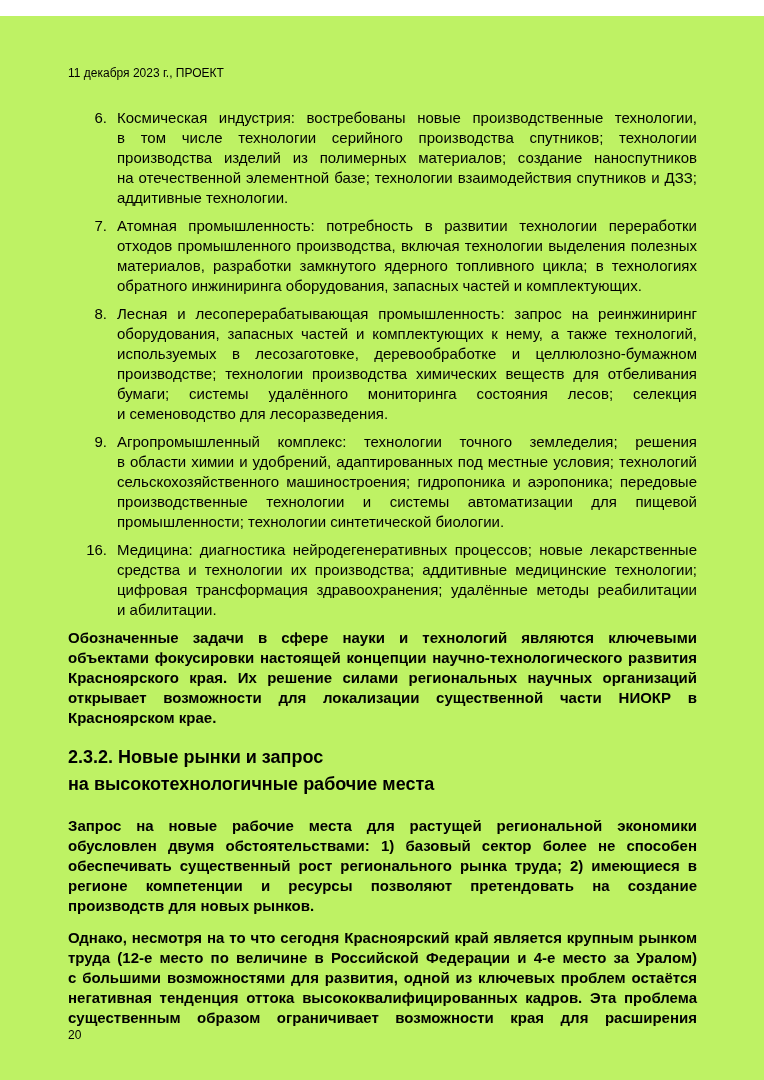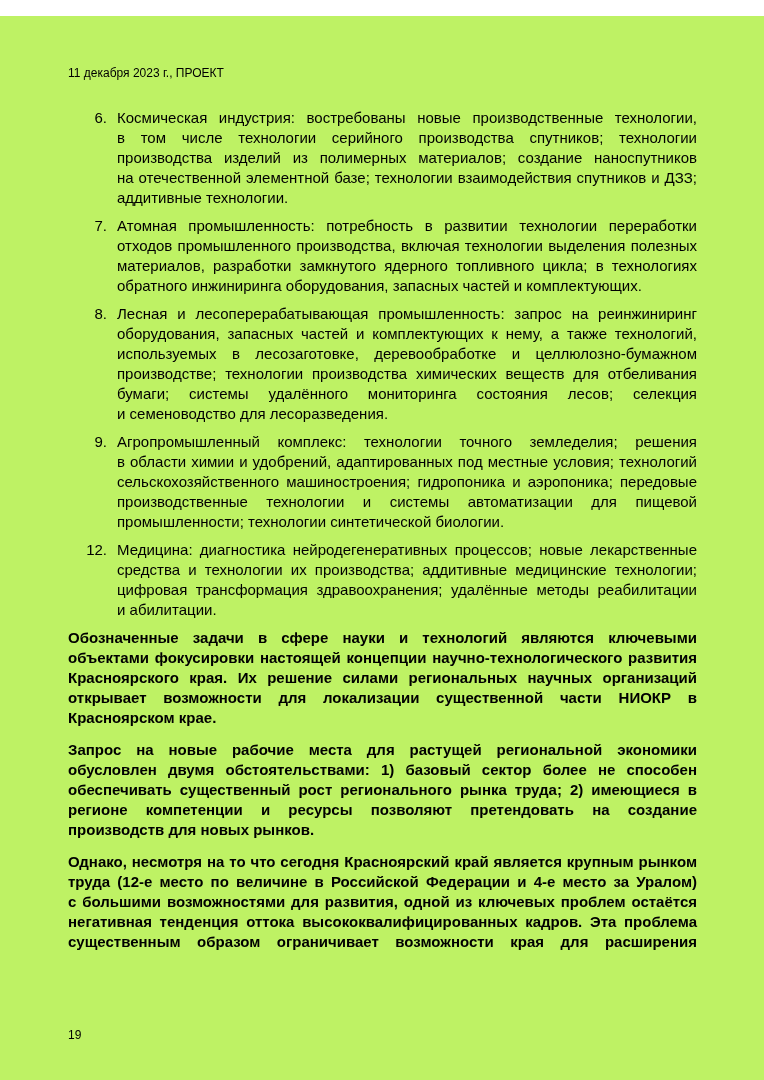--- a/index.html
+++ b/index.html
@@ -78,28 +78,32 @@
       </div>
       <div class="list-item">
         <span class="num">8.</span>
         <span class="item-text">Лесная и лесоперерабатывающая промышленность: запрос на реинжиниринг оборудования, запасных частей и комплектующих к нему, а также технологий, используемых в лесозаготовке, деревообработке и целлюлозно-бумажном производстве; технологии производства химических веществ для отбеливания бумаги; системы удалённого мониторинга состояния лесов; селекция и&nbsp;семеноводство для лесоразведения.</span>
       </div>
       <div class="list-item">
         <span class="num">9.</span>
         <span class="item-text">Агропромышленный комплекс: технологии точного земледелия; решения в&nbsp;области химии и удобрений, адаптированных под местные условия; технологий сельскохозяйственного машиностроения; гидропоника и аэропоника; передовые производственные технологии и системы автоматизации для пищевой промышленности; технологии синтетической биологии.</span>
       </div>
       <div class="list-item">
-        <span class="num">12.</span>
+        <span class="num">16.</span>
         <span class="item-text">Медицина: диагностика нейродегенеративных процессов; новые лекарственные средства и технологии их производства; аддитивные медицинские технологии; цифровая трансформация здравоохранения; удалённые методы реабилитации и&nbsp;абилитации.</span>
       </div>
     </div>
 
     <p class="para">Обозначенные задачи в сфере науки и технологий являются ключевыми объектами фокусировки настоящей концепции научно-технологического развития Красноярского края. Их решение силами региональных научных организаций открывает возможности для локализации существенной части НИОКР в Красноярском крае.</p>
 
+    <h2 class="section-heading">
+      <span>2.3.2. Новые рынки и запрос</span>
+      <span>на высокотехнологичные рабочие места</span>
+    </h2>
 
     <p class="para">Запрос на новые рабочие места для растущей региональной экономики обусловлен двумя обстоятельствами: 1) базовый сектор более не способен обеспечивать существенный рост регионального рынка труда; 2) имеющиеся в регионе компетенции и&nbsp;ресурсы позволяют претендовать на создание производств для новых рынков.</p>
 
     <p class="para justify-last">Однако, несмотря на то что сегодня Красноярский край является крупным рынком труда (12-е место по величине в Российской Федерации и 4-е место за Уралом) с&nbsp;большими возможностями для развития, одной из ключевых проблем остаётся негативная тенденция оттока высококвалифицированных кадров. Эта проблема существенным образом ограничивает возможности края для расширения</p>
 
   </div>
 
-  <div class="page-number">19</div>
+  <div class="page-number">20</div>
 </div>
 
 </body></html>

